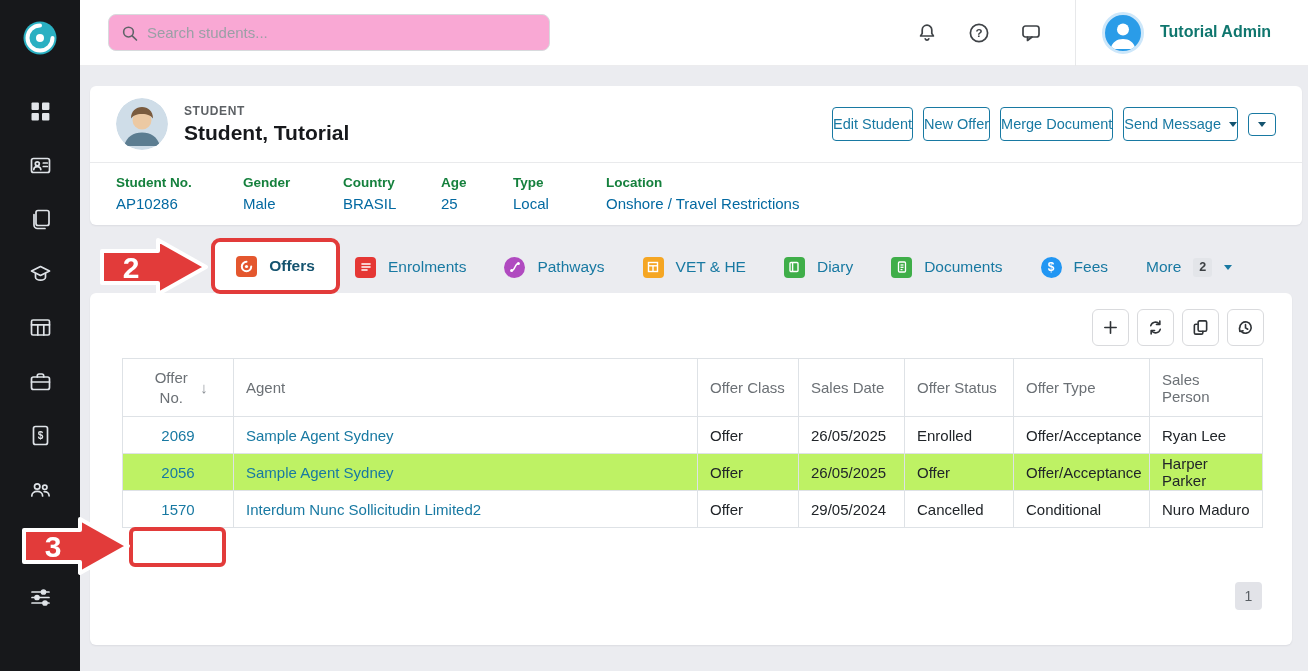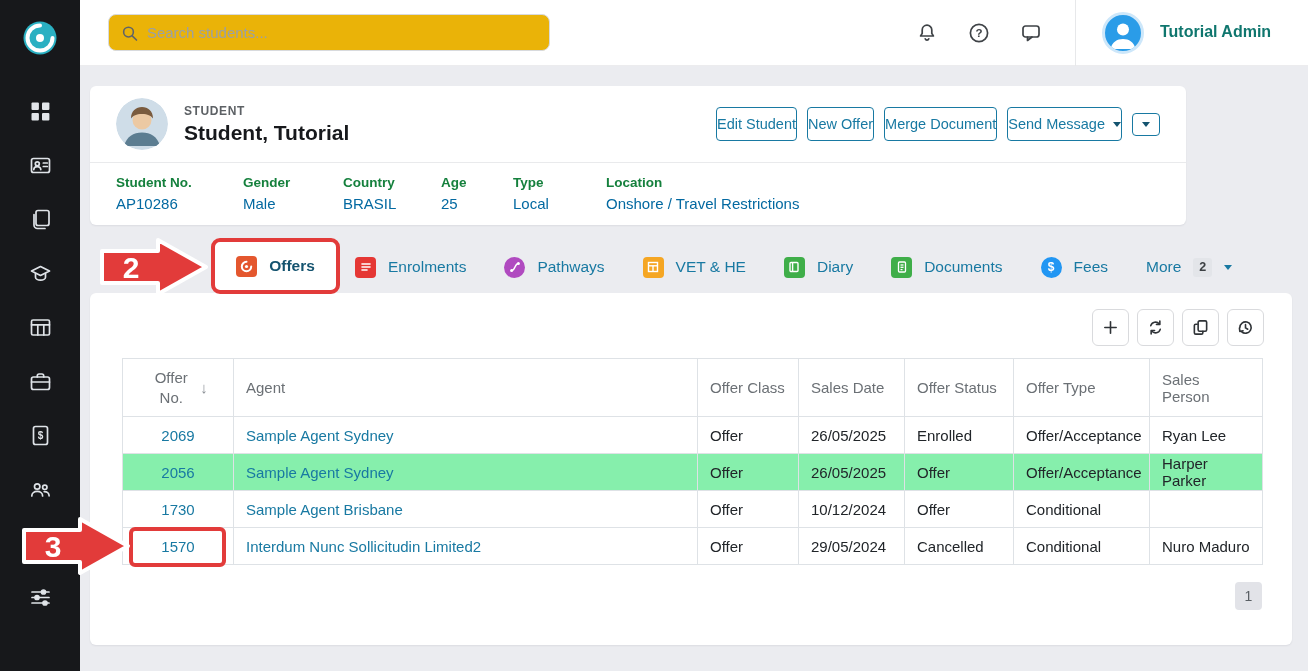--- a/index.html
+++ b/index.html
@@ -9,32 +9,32 @@
 
   
   .sidebar{position:absolute;left:0;top:0;width:80px;height:671px;background:#17181b;display:flex;flex-direction:column;align-items:center;z-index:10}
   .logo{height:70px;width:100%;display:flex;align-items:center;justify-content:center;padding-top:6px;cursor:pointer}
   .snav{display:flex;flex-direction:column;gap:32px;margin-top:30px;align-items:center}
   .snav-item{width:22px;height:22px;display:flex;align-items:center;justify-content:center;cursor:pointer}
   .sicon{stroke:#dfe3e8;fill:none;stroke-width:1.7;stroke-linecap:round;stroke-linejoin:round}
 
   
   .topbar{position:absolute;left:80px;top:0;width:1228px;height:66px;background:#fff;border-bottom:1px solid #ececee;z-index:5}
-  .search{position:absolute;left:28px;top:14px;width:442px;height:37px;border:1px solid #d8dadd;border-radius:8px;background:#eab308;display:flex;align-items:center;padding:0 12px;gap:9px}
+  .search{position:absolute;left:28px;top:14px;width:442px;height:37px;border:1px solid #d8dadd;border-radius:8px;background:#f9a8d4;display:flex;align-items:center;padding:0 12px;gap:9px}
   .search input{border:none;outline:none;background:transparent;font-size:15px;color:#333;width:100%;font-family:inherit}
   .search input::placeholder{color:#9aa0a6}
   .tb-icon{position:absolute;top:19px;width:28px;height:28px;display:flex;align-items:center;justify-content:center;cursor:pointer}
   .ticon{stroke:#3f4347;fill:none;stroke-width:1.7;stroke-linecap:round;stroke-linejoin:round}
   .tb-divider{position:absolute;left:995px;top:0;width:1px;height:66px;background:#e7e8ea}
   .user-avatar{position:absolute;left:1022px;top:12px;width:42px;height:42px;border-radius:50%;background:#2a9ce8;border:3px solid #cde7fa;display:flex;align-items:flex-end;justify-content:center;overflow:hidden;cursor:pointer}
   .user-name{position:absolute;left:1080px;top:23px;font-size:16px;font-weight:bold;color:#0f766e}
 
   
   .card{position:absolute;background:#fff;border-radius:6px;box-shadow:0 1px 2px rgba(20,20,40,.07)}
-  .student-card{left:90px;top:86px;width:1096px;height:139px}
+  .student-card{left:90px;top:86px;width:1212px;height:139px}
   .sc-head{height:76px;display:flex;align-items:center;padding:0 26px}
   .photo{width:52px;height:52px;border-radius:50%;overflow:hidden;flex:none}
   .sc-id{margin-left:16px}
   .kicker{font-size:12px;color:#5d6165;letter-spacing:.6px;font-weight:bold}
   .sname{font-size:21px;font-weight:bold;color:#17191c;margin-top:3px}
   .sc-actions{margin-left:auto;display:flex;gap:10px;align-items:center}
   .btn{border:1px solid #1879a2;color:#1879a2;background:#fff;border-radius:4px;font-size:14.5px;padding:8px 0;font-family:inherit;cursor:pointer;display:flex;align-items:center;gap:8px}
   .caret{width:0;height:0;border-left:4.5px solid transparent;border-right:4.5px solid transparent;border-top:5px solid #14536f;display:inline-block}
   .btn-caret{padding:8px 9px}
   .sc-info{border-top:1px solid #e9eaec;display:flex;padding:12px 26px 0}
@@ -60,21 +60,21 @@
   
   .content-card{left:90px;top:293px;width:1202px;height:352px}
   .toolbar{position:absolute;right:28px;top:16px;display:flex;gap:8px}
   .tool-btn{width:37px;height:37px;border:1px solid #d9dadd;border-radius:6px;background:#fff;display:flex;align-items:center;justify-content:center;cursor:pointer}
   .kicon{stroke:#2f3337;fill:none;stroke-width:1.7;stroke-linecap:round;stroke-linejoin:round}
   .offers-table{position:absolute;left:32px;top:65px;width:1140px;border-collapse:collapse;table-layout:fixed}
   .offers-table th,.offers-table td{border:1px solid #dee2e6;background:#fff}
   .offers-table th{height:58px;font-size:15px;color:#6b7075;font-weight:normal;text-align:left;padding:0 12px;cursor:pointer}
   .offers-table td{height:37px;font-size:15px;color:#212529;padding:0 12px}
   .col-center{text-align:center}
-  tr.striped td{background:#86efac}
+  tr.striped td{background:#bef264}
   a.cell-link{color:#1879a2;text-decoration:none;cursor:pointer}
   .th-offer{display:flex;align-items:center;justify-content:center;gap:6px}
   .th-offer .lbl{width:46px;text-align:center;line-height:1.3}
   .sort-glyph{color:#8b9096;font-size:15px}
   .pager{position:absolute;right:30px;top:289px;width:27px;height:28px;background:#e2e3e8;border-radius:4px;color:#5a5f64;font-size:14px;display:flex;align-items:center;justify-content:center;cursor:pointer}
 
   
   .ann-box{position:absolute;border:4px solid #e23b3a;z-index:40}
   .ann-box2{left:211px;top:238px;width:129px;height:56px;border-radius:9px;background:#fff;display:flex;align-items:center;justify-content:center;gap:9px}
   .ann-box3{left:129px;top:527px;width:97px;height:40px;border-radius:6px;background:transparent}
@@ -436,29 +436,20 @@
         <tr class="striped">
           <td class="col-center"><a class="cell-link">2056</a></td>
           <td><a class="cell-link">Sample Agent Sydney</a></td>
           <td>Offer</td>
           <td>26/05/2025</td>
           <td>Offer</td>
           <td>Offer/Acceptance</td>
           <td>Harper Parker</td>
         </tr>
         <tr>
-          <td class="col-center"><a class="cell-link">1730</a></td>
-          <td><a class="cell-link">Sample Agent Brisbane</a></td>
-          <td>Offer</td>
-          <td>10/12/2024</td>
-          <td>Offer</td>
-          <td>Conditional</td>
-          <td></td>
-        </tr>
-        <tr>
           <td class="col-center"><a class="cell-link">1570</a></td>
           <td><a class="cell-link">Interdum Nunc Sollicitudin Limited2</a></td>
           <td>Offer</td>
           <td>29/05/2024</td>
           <td>Cancelled</td>
           <td>Conditional</td>
           <td>Nuro Maduro</td>
         </tr>
       </tbody>
     </table>

